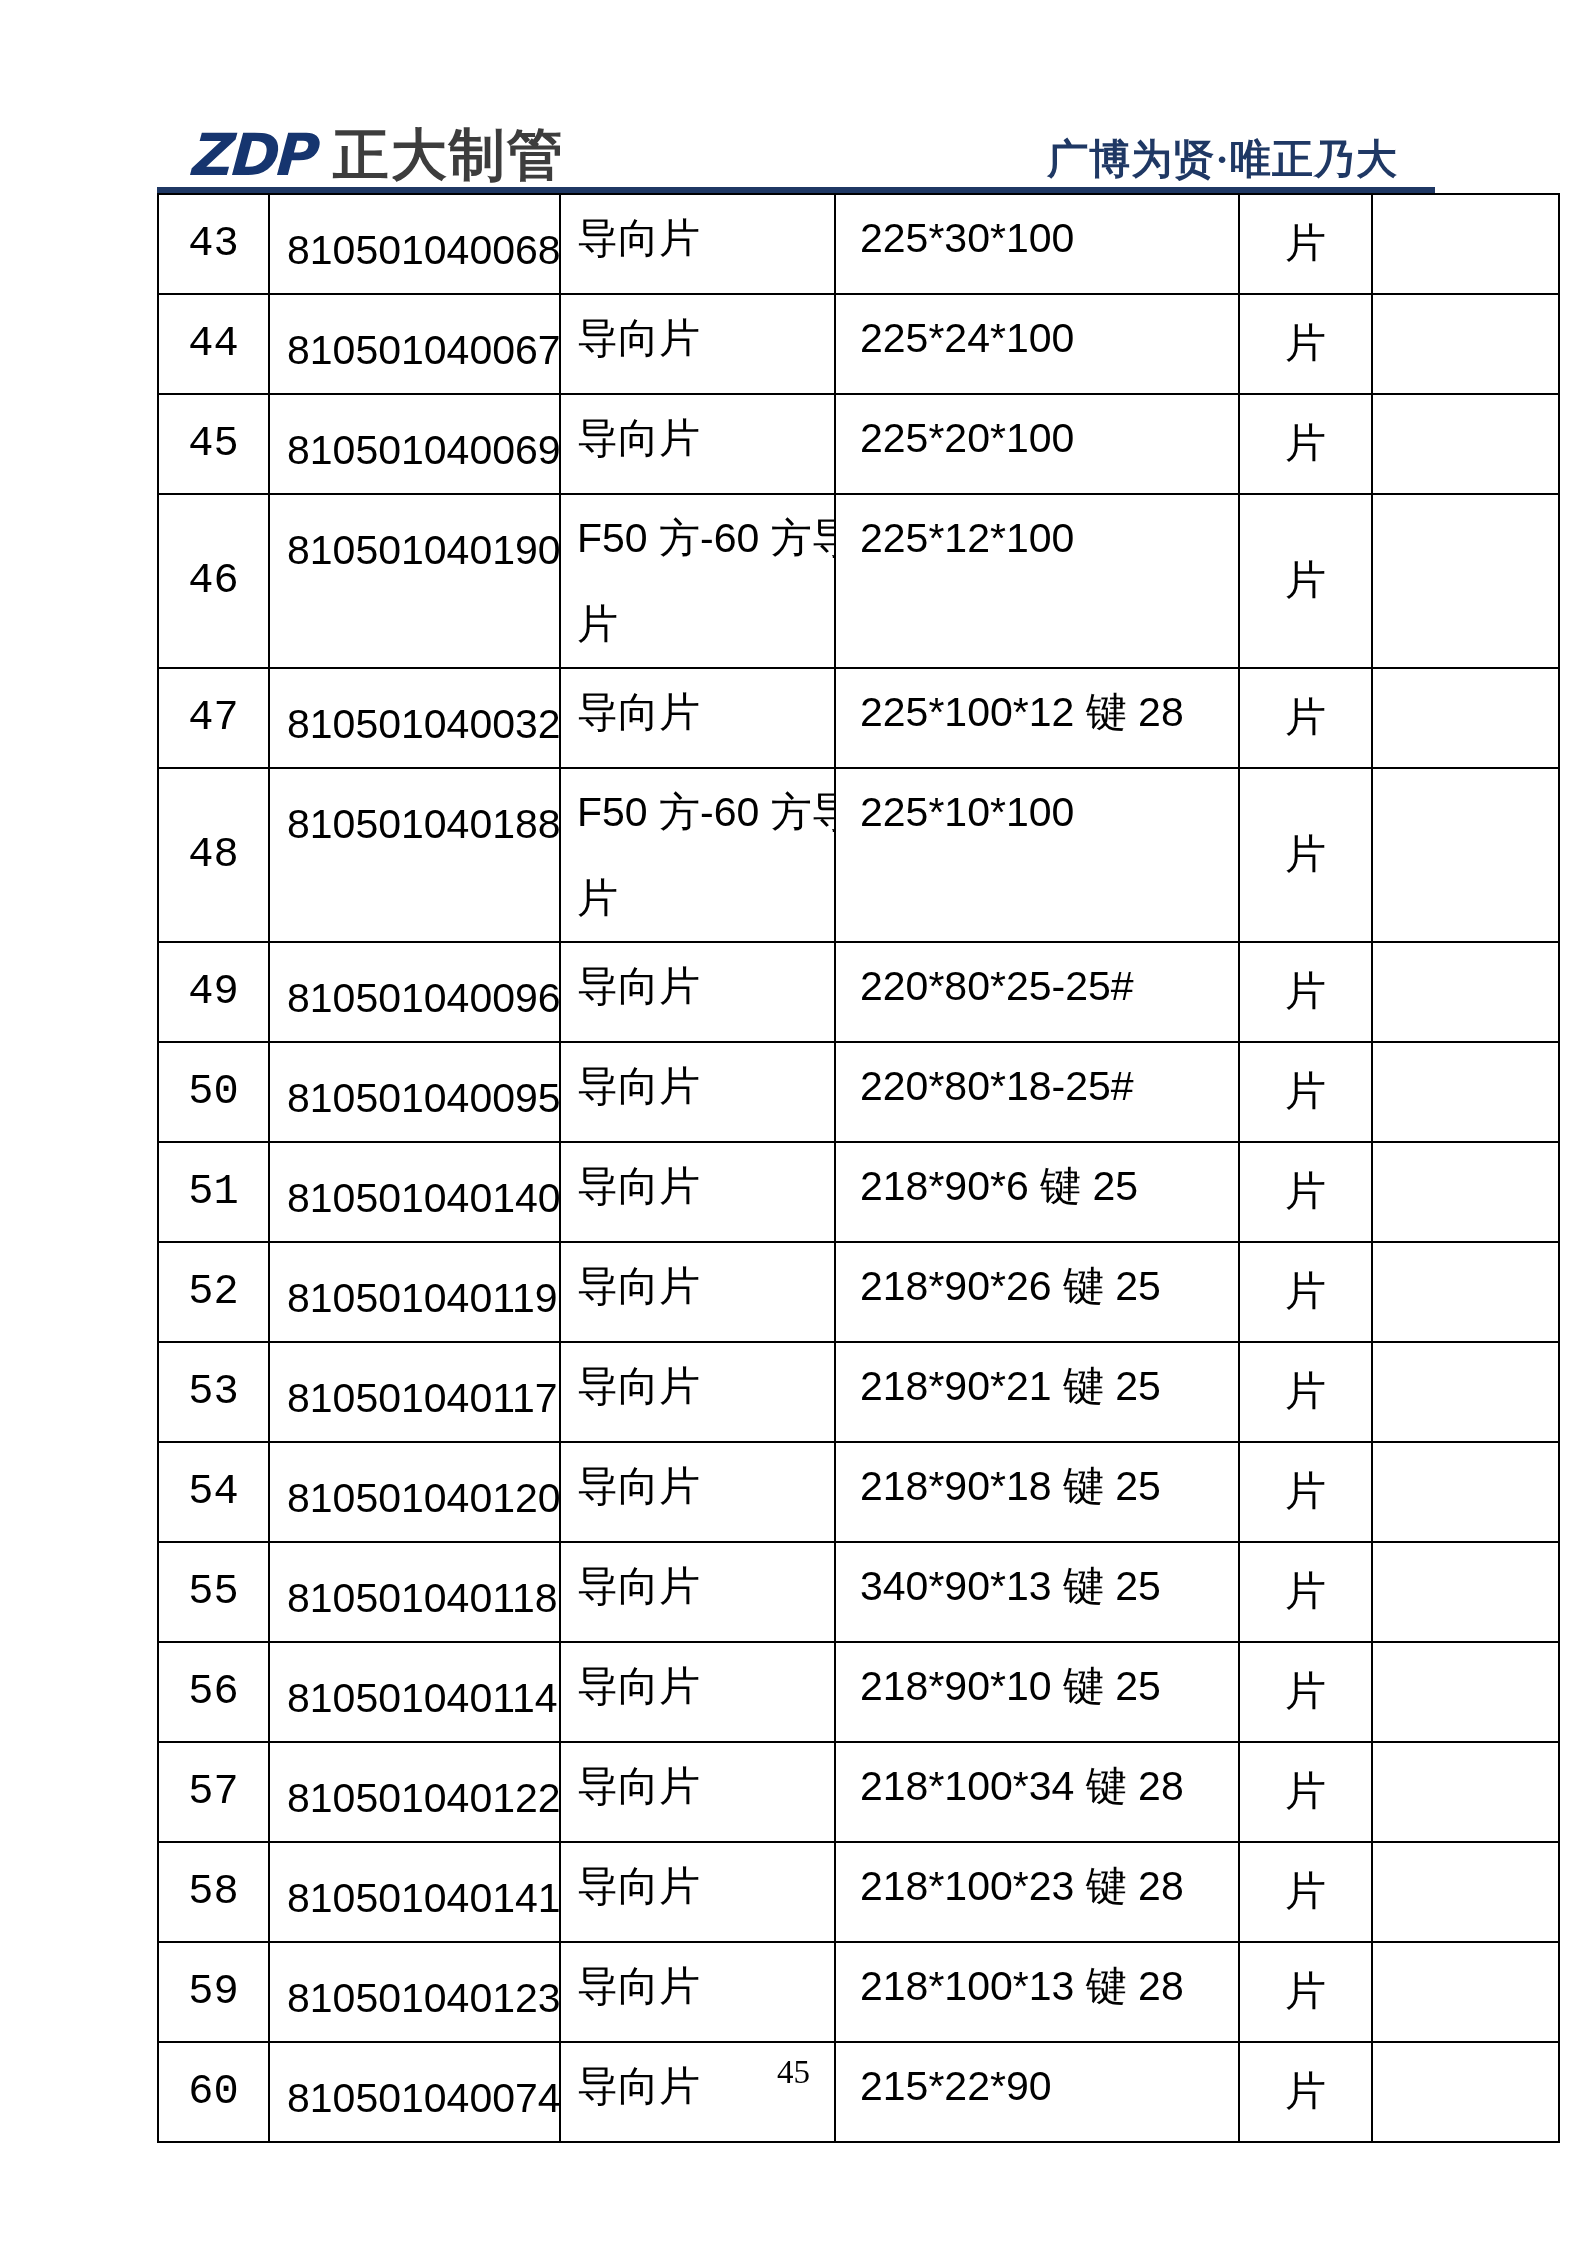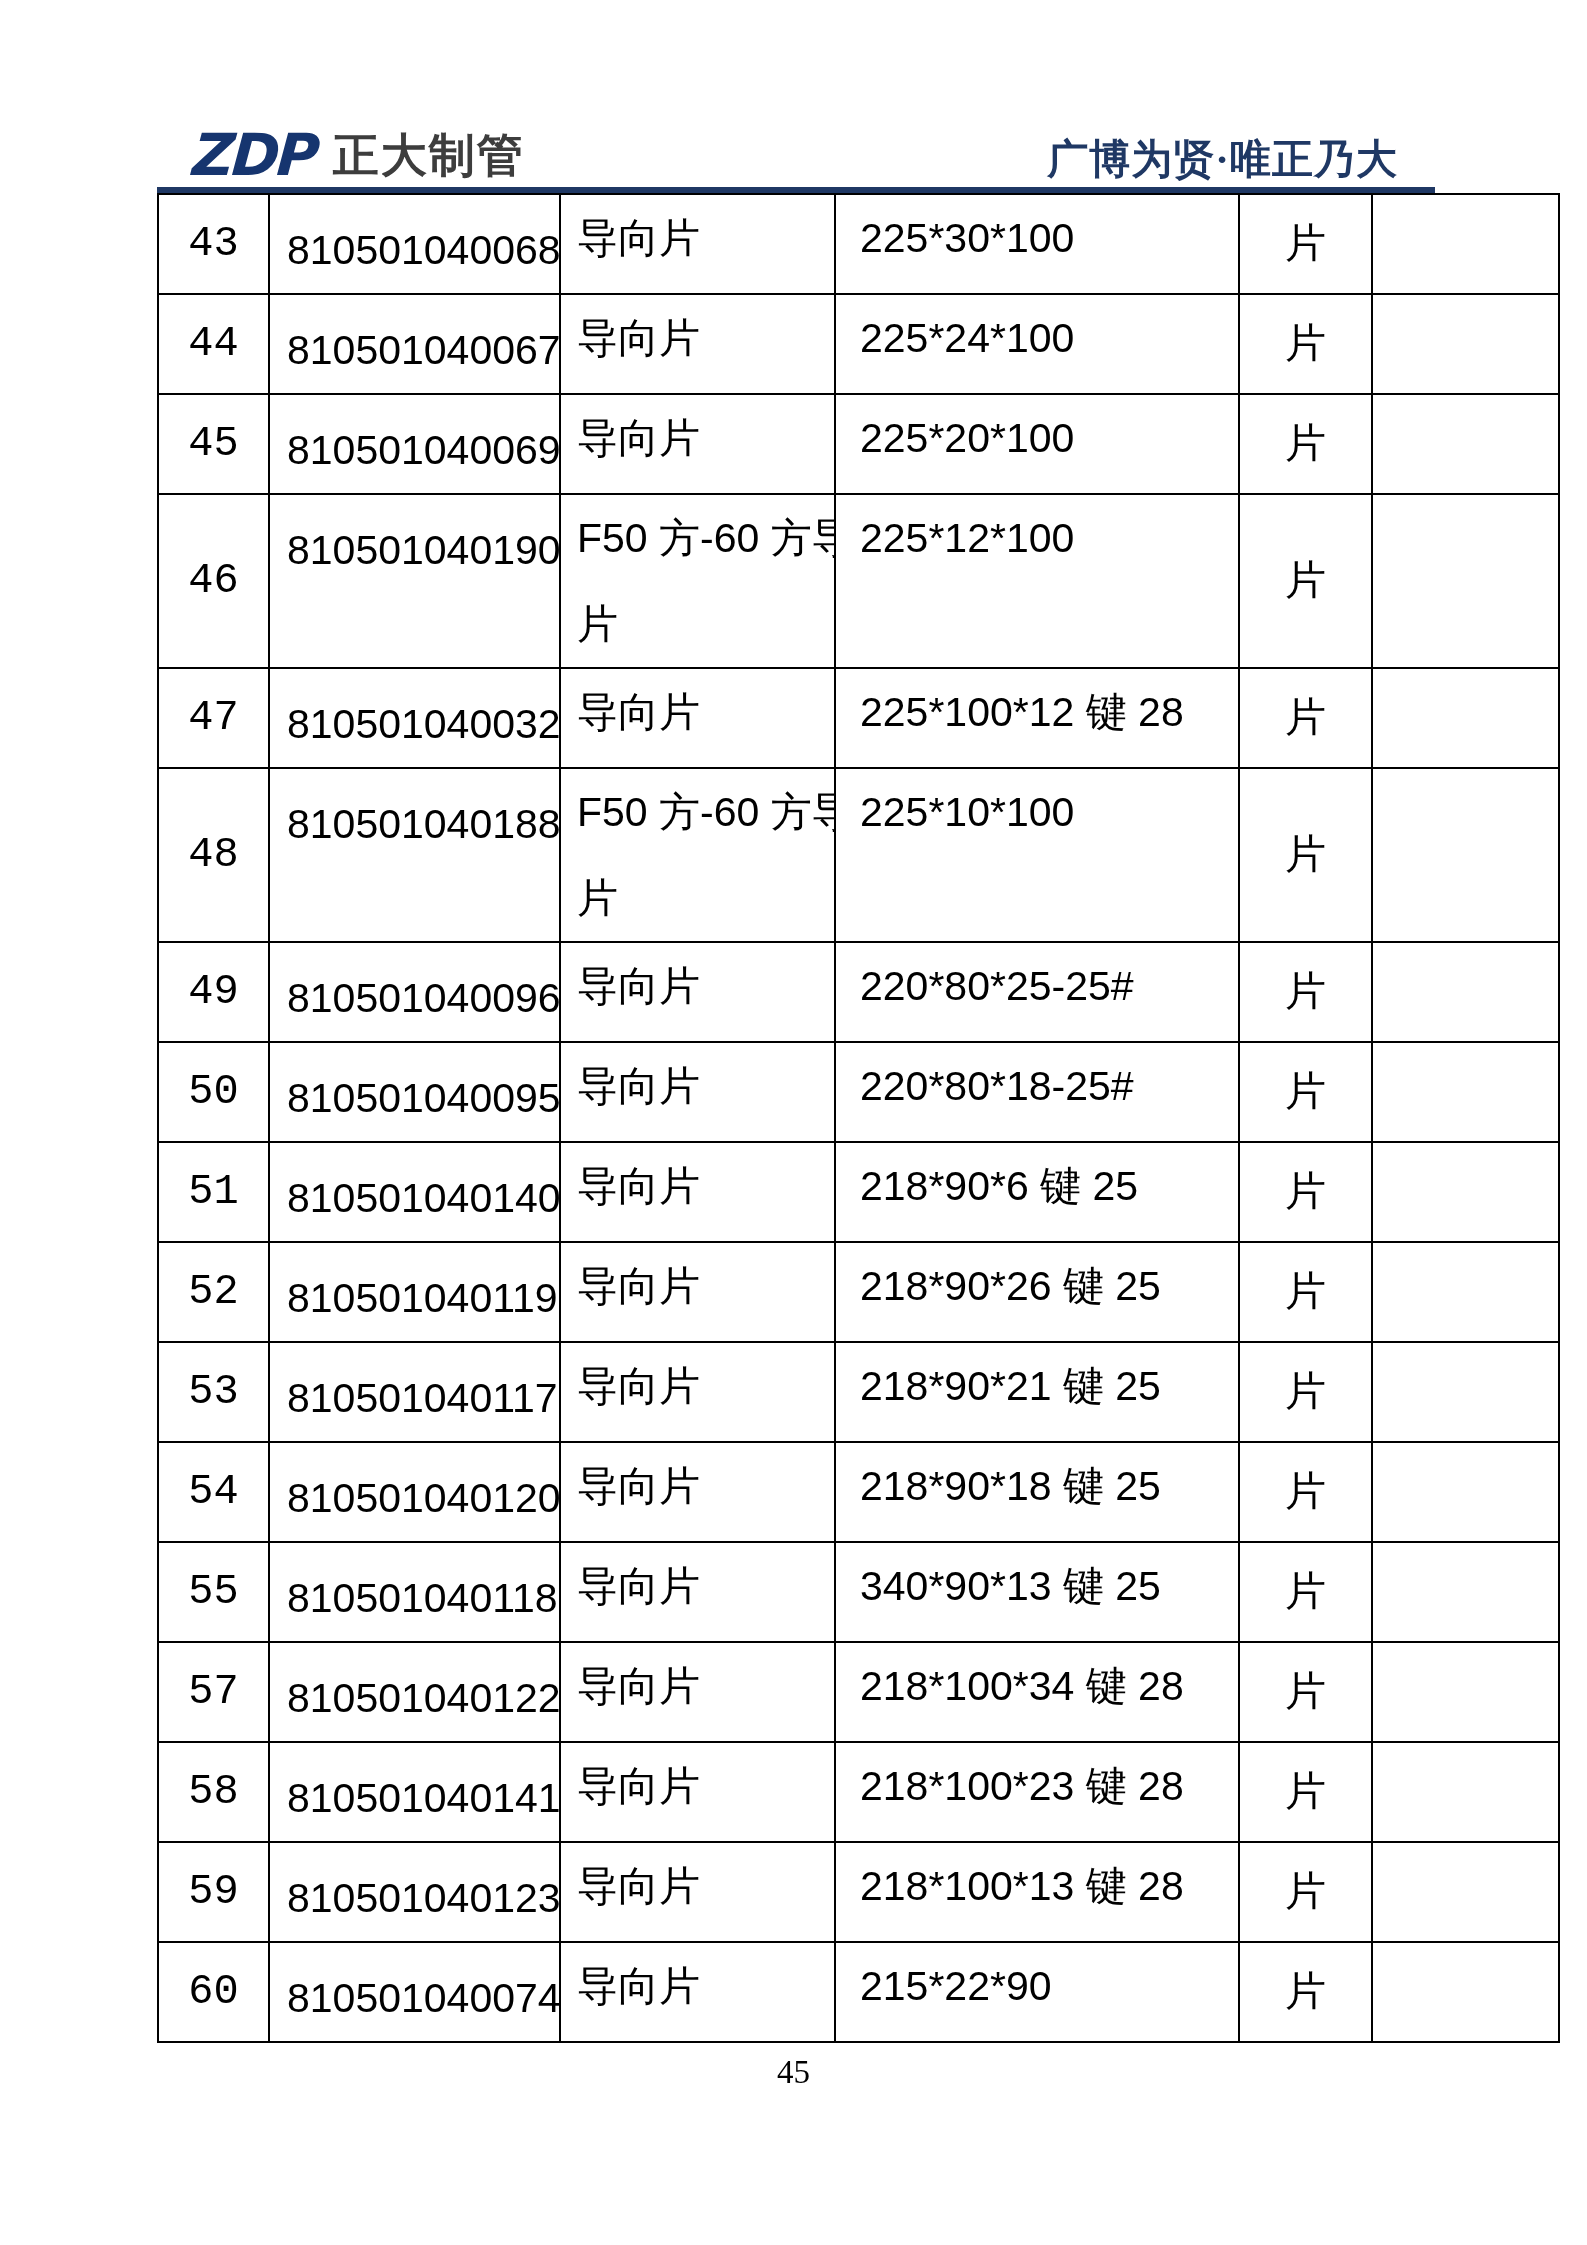--- a/index.html
+++ b/index.html
@@ -37,21 +37,21 @@
     font-style: italic;
     font-size: 58px;
     letter-spacing: -3px;
     color: var(--logo-navy);
     transform: skewX(-4deg);
     line-height: 1;
   }
   .company-name {
     font-family: "Liberation Sans", sans-serif;
     font-weight: 700;
-    font-size: 46px;
+    font-size: 56px;
     color: var(--company-gray);
     margin-left: 16px;
     letter-spacing: 2px;
     line-height: 1;
   }
   .header-slogan {
     position: absolute;
     right: 189px;
     top: 139px;
     font-family: "Liberation Serif", serif;
@@ -330,20 +330,34 @@
       <td class="col-name">
             <div class="cell">导向片</div>
           </td>
       <td class="col-spec">
             <div class="cell">340*90*13 键 25</div>
           </td>
       <td class="col-unit">片</td>
       <td class="col-blank"></td>
     </tr>
         <tr>
+      <td class="col-no">56</td>
+      <td class="col-code">
+            <div class="cell">810501040114</div>
+          </td>
+      <td class="col-name">
+            <div class="cell">导向片</div>
+          </td>
+      <td class="col-spec">
+            <div class="cell">218*90*10 键 25</div>
+          </td>
+      <td class="col-unit">片</td>
+      <td class="col-blank"></td>
+    </tr>
+        <tr>
       <td class="col-no">57</td>
       <td class="col-code">
             <div class="cell">810501040122</div>
           </td>
       <td class="col-name">
             <div class="cell">导向片</div>
           </td>
       <td class="col-spec">
             <div class="cell">218*100*34 键 28</div>
           </td>

